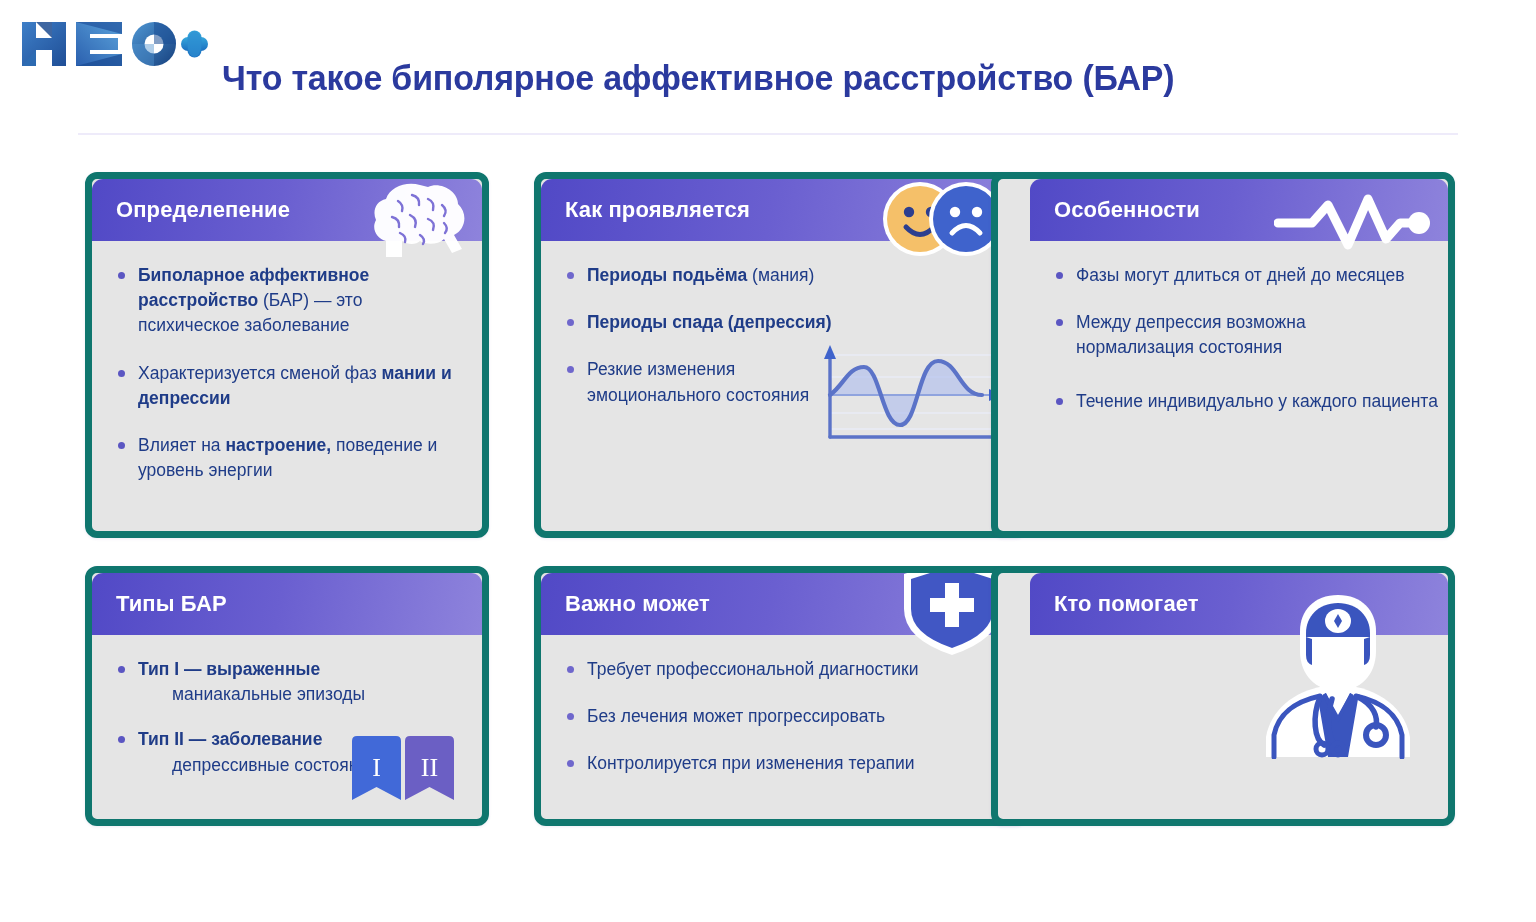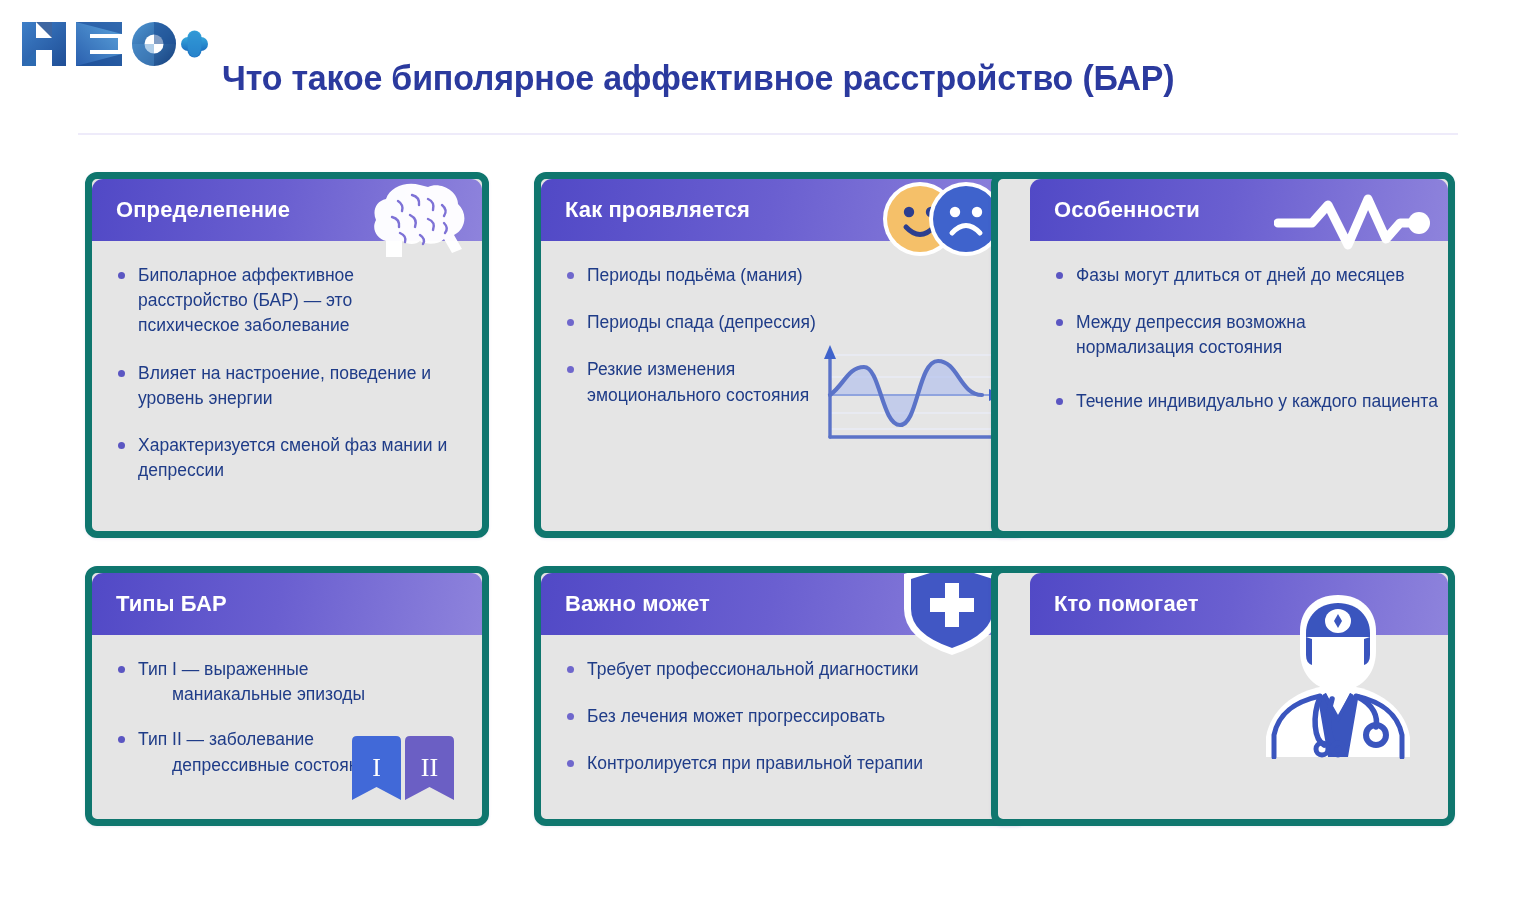--- a/index.html
+++ b/index.html
@@ -136,21 +136,21 @@
     top: 9px;
     width: 7px;
     height: 7px;
     border-radius: 50%;
     background: #5B56C2;
   }
 
   .bullets.tight li { margin-bottom: 12px; }
   .bullets.loose li { margin-bottom: 22px; }
 
-  .b  { font-weight: 400; text-align: right; }
+  .b  { font-weight: 700; text-align: right; }
   .n  { font-weight: 400; }
 
   
   .card-c2 .bullets li::before,
   .card-c5 .bullets li::before { background: #6F67CC; }
 
   .indent-line { display: block; padding-left: 34px; }
 
   
   .wave-chart {
@@ -246,24 +246,24 @@
             </g>
           </svg>
         </div>
       </div>
       <div class="card-body">
         <ul class="bullets loose">
           <li>
             <span class="b">Биполарное аффективное расстройство </span><span class="n">(БАР) — это психическое заболевание</span>
           </li>
           <li>
+            <span class="n">Характеризуется сменой фаз </span><span class="b">мании и депрессии</span>
+          </li>
+          <li>
             <span class="n">Влияет на </span><span class="b">настроение,</span><span class="n"> поведение и уровень энергии</span>
-          </li>
-          <li>
-            <span class="n">Характеризуется сменой фаз </span><span class="b">мании и депрессии</span>
           </li>
         </ul>
       </div>
     </div>
 
     <div class="card col2 row1 card-c2">
       <div class="card-head">
         <div class="card-head-title">Как проявляется</div>
         <div class="head-icon" style="right:16px;bottom:-18px;">
           <svg width="126" height="78" viewBox="0 0 126 78">
@@ -378,21 +378,21 @@
       </div>
       <div class="card-body">
         <ul class="bullets loose">
           <li style="white-space:nowrap;">
             <span class="n">Требует профессиональной диагностики</span>
           </li>
           <li style="white-space:nowrap;">
             <span class="n">Без лечения может прогрессировать</span>
           </li>
           <li style="white-space:nowrap;">
-            <span class="n">Контролируется при правильной терапии</span>
+            <span class="n">Контролируется при изменения терапии</span>
           </li>
         </ul>
       </div>
     </div>
 
     <div class="card col3 row2 card-c6">
       <div class="card-head">
         <div class="card-head-title">Кто помогает</div>
         <div class="head-icon" style="right:34px;bottom:-124px;">
           <svg width="152" height="166" viewBox="0 0 152 166">

